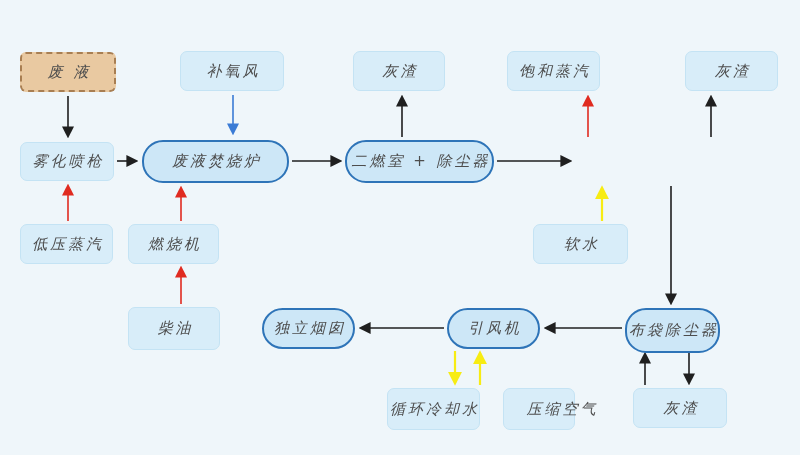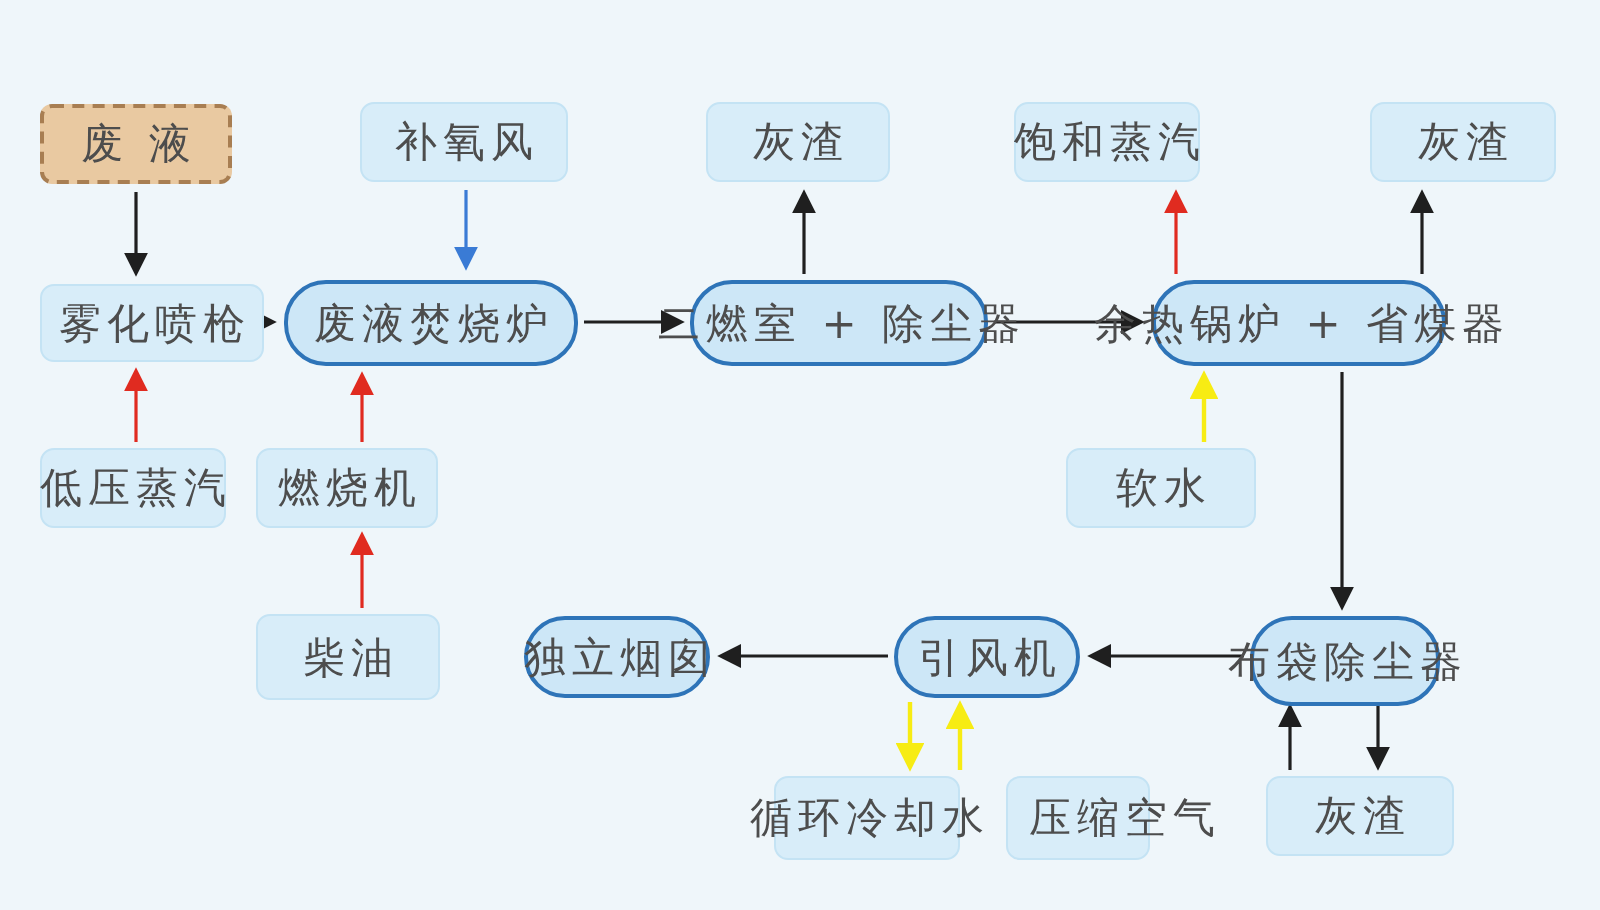--- a/index.html
+++ b/index.html
@@ -25,24 +25,25 @@
   }
   .canvas{position:relative;width:800px;height:455px;}
   .node{
     position:absolute;
     display:flex;align-items:center;justify-content:center;
     box-sizing:border-box;
     background:var(--node-fill);
     border:1px solid var(--node-border);
     border-radius:7px;
     color:var(--text);
-    font-size:21px;
+    font-size:15px;
     letter-spacing:3px;
     white-space:nowrap;
     text-indent:3px;
+    font-style:italic;
   }
   .node.process{
     background:var(--process-fill);
     border:2px solid var(--process-border);
     border-radius:21px;
   }
   .node.input{
     background:var(--input-fill);
     border:2px dashed var(--input-border);
     border-radius:6px;
@@ -97,24 +98,23 @@
     <line class="ln-black" x1="645" y1="385" x2="645" y2="354" marker-end="url(#mb)"></line>
     <line class="ln-black" x1="689" y1="351" x2="689" y2="383" marker-end="url(#mb)"></line>
   </svg>
 
   <div class="node input" style="left:20px;  top:52px;  width:96px;  height:40px;">废 液</div>
   <div class="node" style="left:180px; top:51px;  width:104px;  height:40px;text-align:center;">补氧风</div>
   <div class="node" style="left:353px; top:51px;  width:92px;  height:40px;">灰渣</div>
   <div class="node" style="left:507px; top:51px;  width:93px;  height:40px;">饱和蒸汽</div>
   <div class="node" style="left:685px; top:51px;  width:93px;  height:40px;">灰渣</div>
 
-  <div class="node" style="left:20px;  top:142px; width:112px;  height:39px;">雾化喷枪</div>
+  <div class="node" style="left:20px;  top:142px; width:94px;  height:39px;">雾化喷枪</div>
   <div class="node process" style="left:142px; top:140px; width:147px; height:43px;">废液焚烧炉</div>
   <div class="node process" style="left:345px; top:140px; width:149px; height:43px;">二燃室 + 除尘器</div>
-  <div class="node process" style="left:576px; top:140px; width:147px; height:43px;">余热锅炉 + 省煤器</div>
 
   <div class="node" style="left:20px;  top:224px; width:93px;  height:40px;">低压蒸汽</div>
   <div class="node" style="left:128px; top:224px; width:91px;  height:40px;">燃烧机</div>
   <div class="node" style="left:533px; top:224px; width:95px;  height:40px;">软水</div>
 
   <div class="node" style="left:128px; top:307px; width:92px;  height:43px;">柴油</div>
   <div class="node process" style="left:262px; top:308px; width:93px;  height:41px;">独立烟囱</div>
   <div class="node process" style="left:447px; top:308px; width:93px;  height:41px;">引风机</div>
   <div class="node process" style="left:625px; top:308px; width:95px;  height:45px;">布袋除尘器</div>
 

